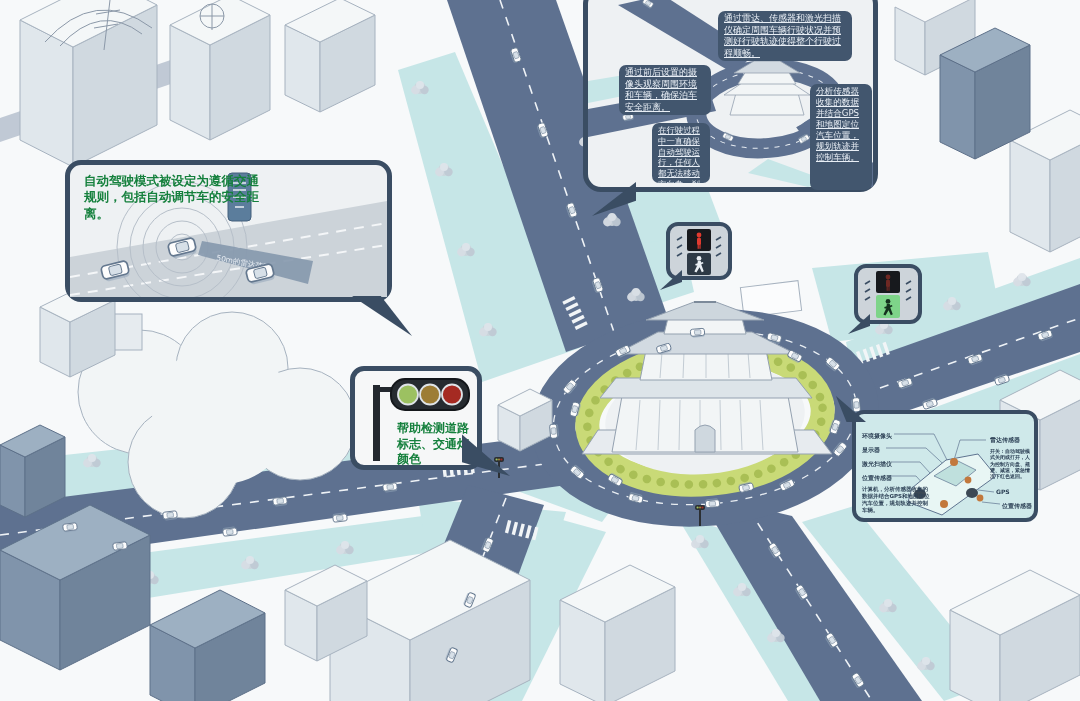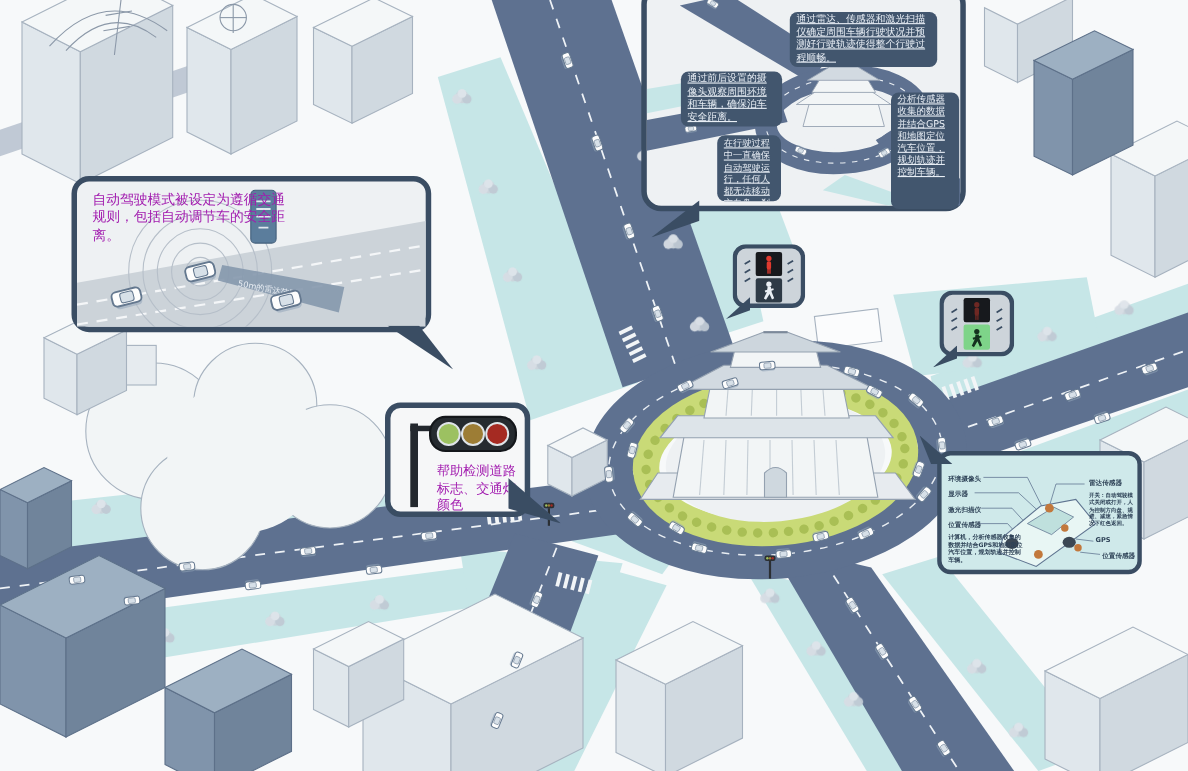--- a/index.html
+++ b/index.html
@@ -2,21 +2,21 @@
 <html><head>
 <meta charset="utf-8">
 <style>
   html,body{margin:0;padding:0;background:#fff;}
   body{font-family:"DejaVu Sans",sans-serif;}
   .stage{position:relative;width:1080px;height:701px;overflow:hidden;background:#f7f9fa;}
   .stage svg{display:block;}
   .scene{position:absolute;left:0;top:0;}
   .callout{position:absolute;border:5px solid #3a4d63;border-radius:16px;background:#eef1f3;box-sizing:border-box;}
   .tail{position:absolute;background:#3a4d63;}
-  .cotext{position:absolute;color:#a21caf;font-weight:normal;line-height:1.3;}
+  .cotext{position:absolute;color:#15803d;font-weight:bold;line-height:1.3;}
   .bubble{position:absolute;background:#42566e;color:#e8eef5;border-radius:7px;padding:2px 6px;font-size:9px;line-height:1.28;box-sizing:border-box;text-decoration:underline;}
   .minisvg{position:absolute;left:0;top:0;}
   .lbl{position:absolute;color:#2e4257;font-weight:bold;line-height:1.25;}
 </style>
 </head>
 <body>
 
 <div class="stage">
 
 <svg class="scene" width="1080" height="701" viewBox="0 0 1080 701">

